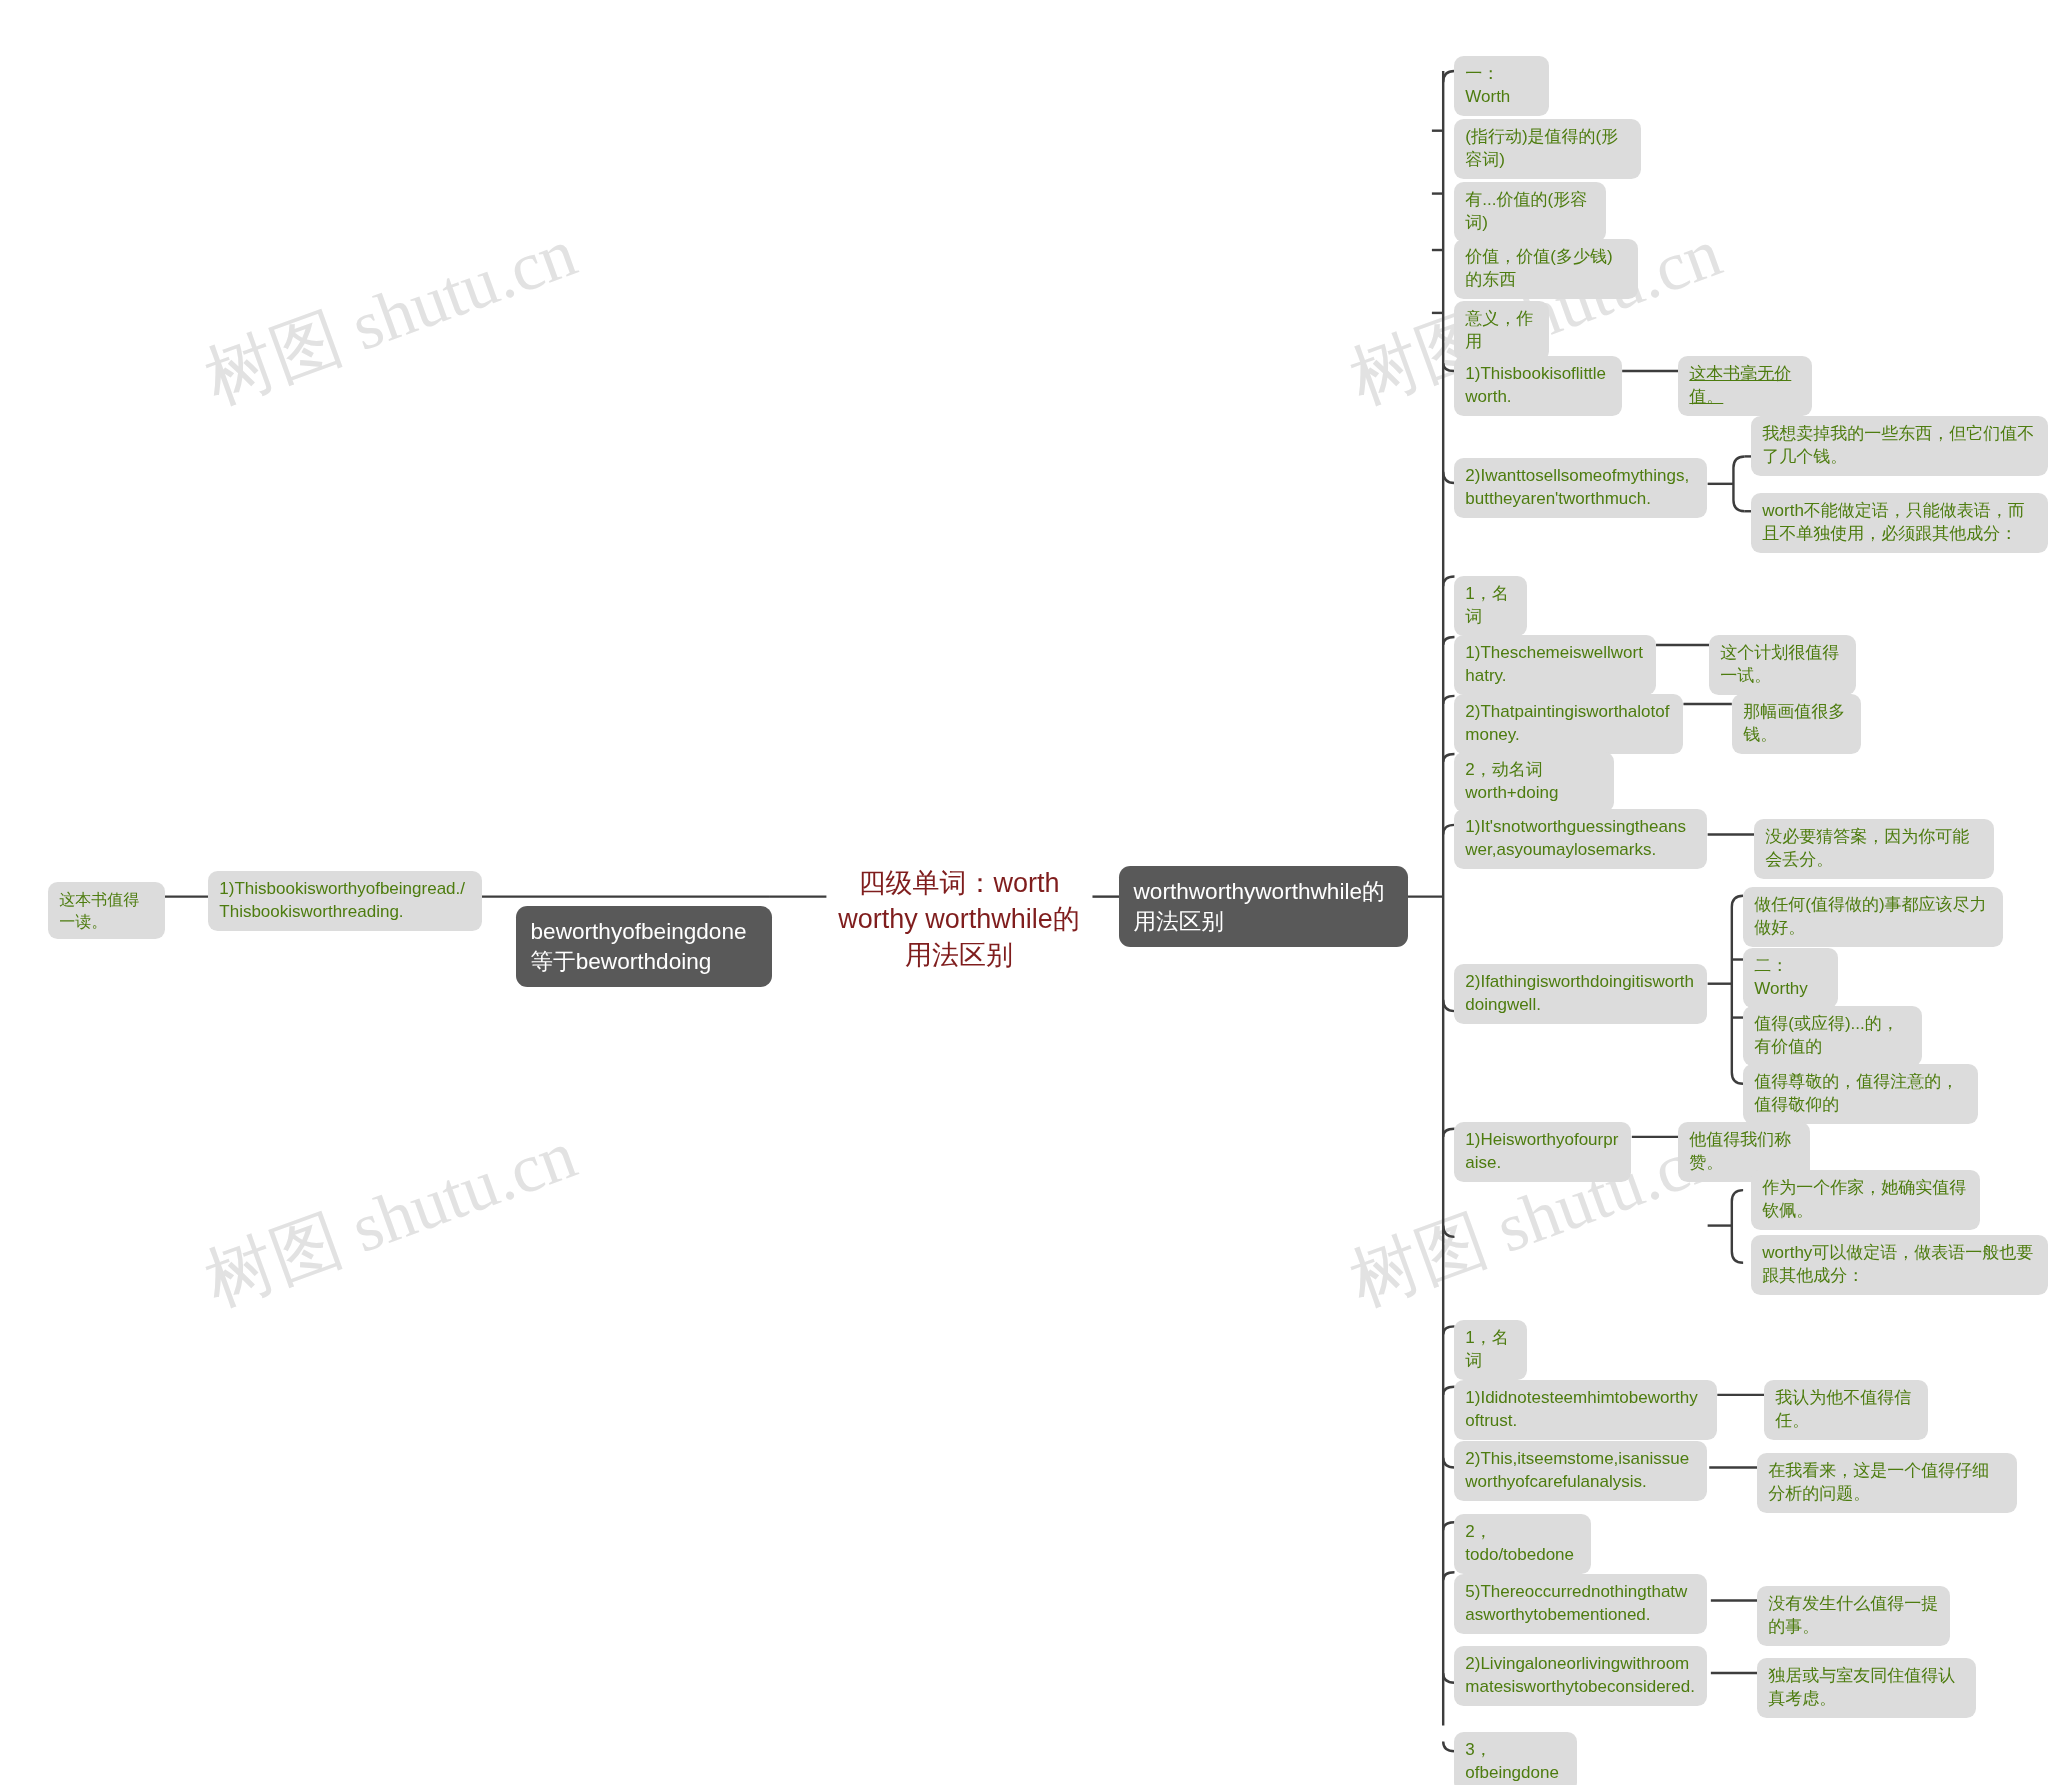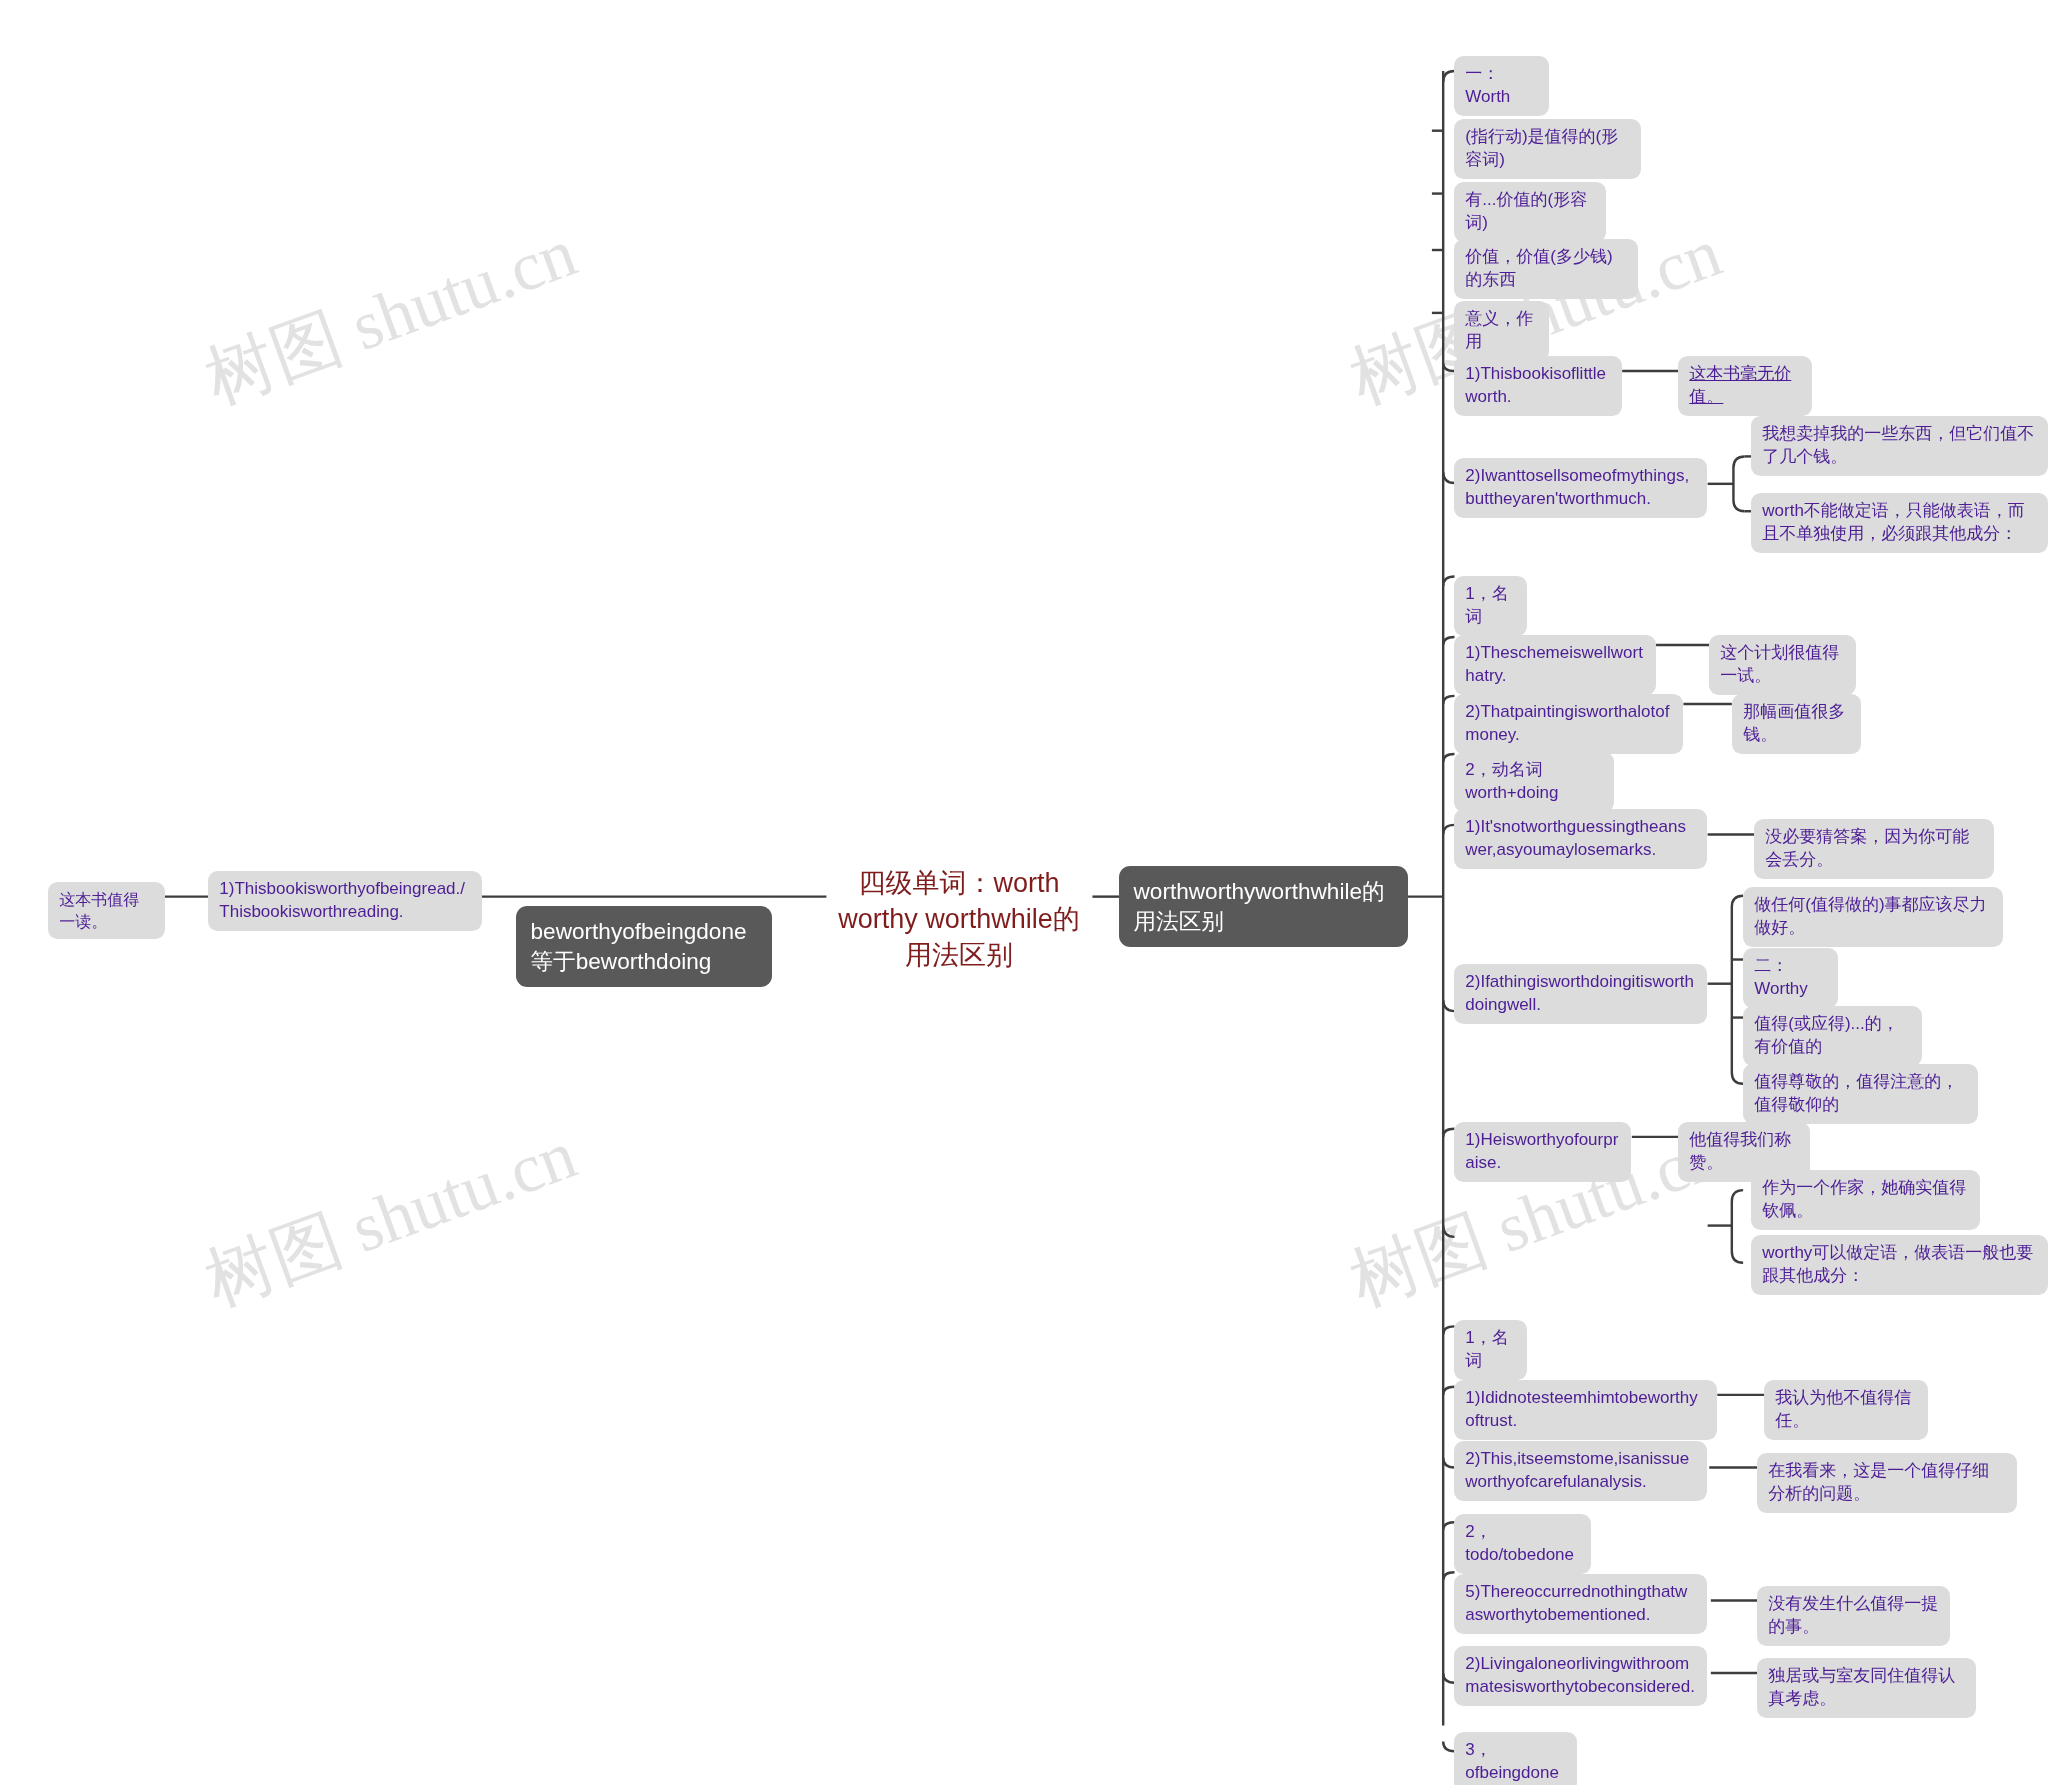--- a/index.html
+++ b/index.html
@@ -47,21 +47,21 @@
 
   
   .node {
     position: absolute;
     box-sizing: border-box;
     z-index: 2;
     border-radius: 9.7px;
     padding: 7.3px 11.3px;
     font-size: 17px;
     line-height: 1.34;
-    color: #4c1d95;
+    color: #4d7c0f;
     background: #dcdcdc;
     word-break: break-word;
   }
   .node.dark {
     background: #595959;
     color: #ffffff;
     border-radius: 11.3px;
     font-size: 22.6px;
     line-height: 1.3;
     padding: 11.3px 14.5px;

